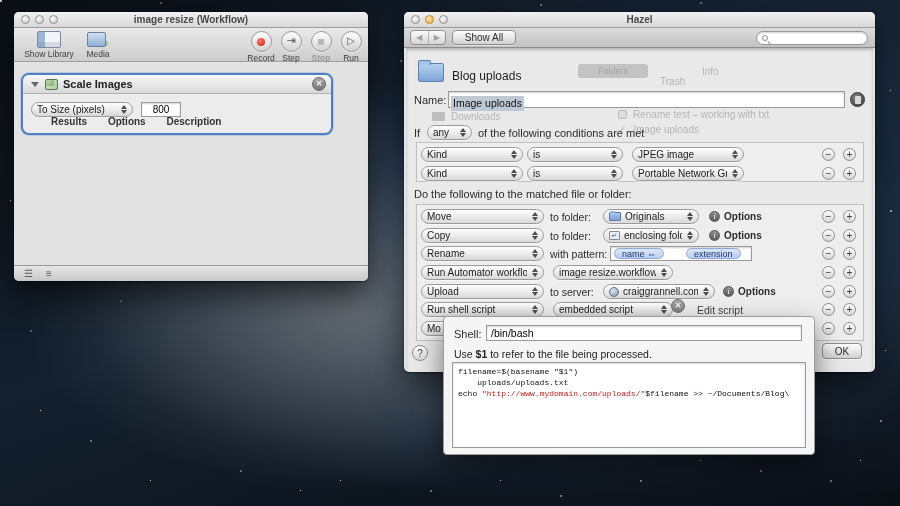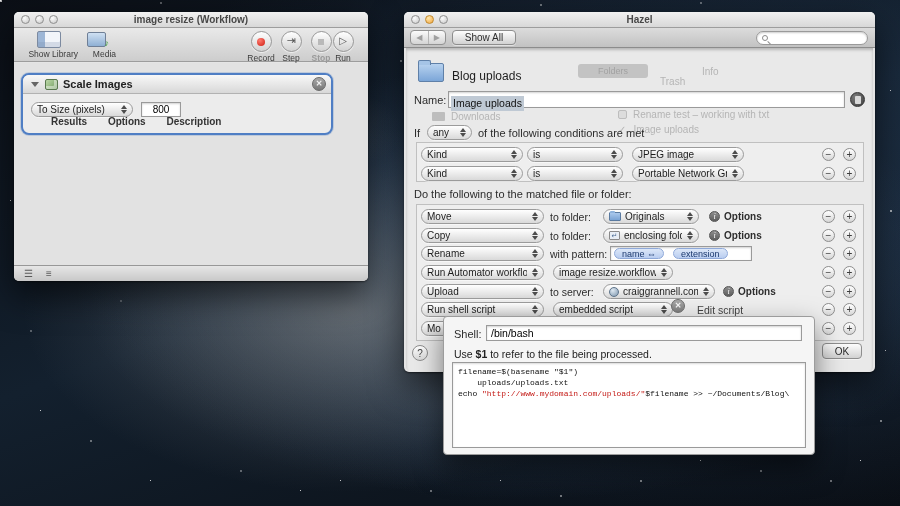--- a/index.html
+++ b/index.html
@@ -29,21 +29,21 @@
 
   .win { position:absolute; border-radius:5px; box-shadow:0 14px 34px rgba(0,0,0,.6), 0 1px 2px rgba(0,0,0,.5); background:#e5e5e5; }
   .titlebar { position:relative; height:16px; background:linear-gradient(#f1f1f1,#d8d8d8); border-bottom:1px solid #9d9d9d; border-radius:5px 5px 0 0; }
   .wtitle { text-align:center; font-size:10px; line-height:15px; color:#474747; font-weight:bold; }
   .tl { position:absolute; top:3px; width:9px; height:9px; border-radius:50%; border:1px solid #8f8f8f;
         background:radial-gradient(circle at 35% 30%, #fdfdfd, #c6c6c6); }
   .tl.amber { background:radial-gradient(circle at 35% 30%, #ffe9ae, #f2a33c); border-color:#c08a30; }
 
   
   .atoolbar { position:relative; height:34px; background:linear-gradient(#e9e9e9,#cdcdcd); border-bottom:1px solid #9d9d9d; }
-  .tbtn { position:absolute; top:3px; text-align:right; font-size:8.5px; color:#3c3c3c; }
+  .tbtn { position:absolute; top:3px; text-align:center; font-size:8.5px; color:#3c3c3c; }
   .libicon { display:block; margin:0 auto 1px; width:24px; height:17px; border:1px solid #7c8aa0; border-radius:2px;
      background:linear-gradient(90deg,#9db6d6 0 7px,#f2f5fa 7px); box-shadow:inset 0 -5px 0 rgba(120,140,170,.25); }
   .mediaicon { display:block; margin:0 auto 1px; width:22px; height:17px; position:relative; }
   .mediaicon::before { content:""; position:absolute; left:0; top:1px; width:17px; height:13px; border:1px solid #6f7f96;
      border-radius:2px; background:linear-gradient(#cfe0f2,#8fb0d4); }
   .mediaicon::after { content:"♪"; position:absolute; right:0; bottom:0; font-size:9px; color:#3f9e3f; font-weight:bold; }
   .circwrap { position:absolute; top:3px; width:30px; text-align:center; font-size:8.5px; color:#3c3c3c; }
   .circbtn { display:block; margin:0 auto 1px; width:21px; height:21px; border-radius:50%; border:1px solid #979797;
      background:linear-gradient(#ffffff,#d2d2d2); position:relative; box-shadow:0 1px 1px rgba(255,255,255,.7); }
   .circbtn.rec::after { content:""; position:absolute; left:5.5px; top:5.5px; width:8px; height:8px; border-radius:50%;
@@ -122,21 +122,21 @@
   .scriptbtn { position:absolute; width:15px; height:15px; border-radius:50%; background:radial-gradient(circle at 35% 30%, #7b7b7b, #3f3f3f); border:1px solid #333; }
   .scriptbtn::after { content:""; position:absolute; left:4px; top:3px; width:6px; height:8px; background:#d9d9d9; border-radius:1px; }
 
   .groupbox { position:absolute; border:1px solid #c0c0c0; background:#eeeeee;padding-left:40px; }
   .rrow { position:absolute; left:0; right:0; height:17px; }
 
   .okbtn { position:absolute; width:40px; height:16px; line-height:15px; }
   .helpbtn { position:absolute; width:16px; height:16px; border-radius:50%; border:1px solid #8e8e8e;
      background:linear-gradient(#fff,#d9d9d9); text-align:center; font-size:10px; line-height:15px; color:#444; }
 
-  .tokenfield { display:flex; align-items:center; padding:0 3px; gap:9px; }
+  .tokenfield { display:flex; align-items:center; padding:0 3px; gap:22px; }
   .token { height:11px; border:1px solid #8fa9d9; border-radius:7px; background:linear-gradient(#dce7f8,#b9cdf0);
      font-size:9px; line-height:10px; color:#1d3a6e; padding:0 7px; white-space:nowrap; }
 
   
   .popover { position:absolute; left:443px; top:316px; width:372px; height:139px; background:#f5f5f5;
      border:1px solid #9c9c9c; border-radius:4px; box-shadow:0 12px 28px rgba(0,0,0,.5); z-index:40; }
   .hintline { position:absolute; left:10px; top:31px; font-size:10.5px; color:#222; }
   .hintline b { font-weight:bold; }
   .codebox { position:absolute; left:8px; top:45px; width:354px; height:86px; background:#fff; border:1px solid #9a9a9a; box-shadow:inset 0 1px 2px rgba(0,0,0,.15); padding:3px 5px; }
   .code { font-family:"Liberation Mono","DejaVu Sans Mono",monospace; font-size:8px; line-height:11px; color:#111; white-space:pre; }
@@ -171,21 +171,21 @@
         <span>Record</span>
       </div>
       <div class="circwrap" style="right:62px">
         <span class="circbtn step"></span>
         <span>Step</span>
       </div>
       <div class="circwrap dim" style="right:32px">
         <span class="circbtn stop"></span>
         <span>Stop</span>
       </div>
-      <div class="circwrap" style="right:10px">
+      <div class="circwrap" style="right:2px">
         <span class="circbtn run"></span>
         <span>Run</span>
       </div>
     </div>
 
     <div class="acontent">
       <div class="card">
         <div class="cardhead">
           <span class="disc"></span>
           <span class="scaleicon"></span>

